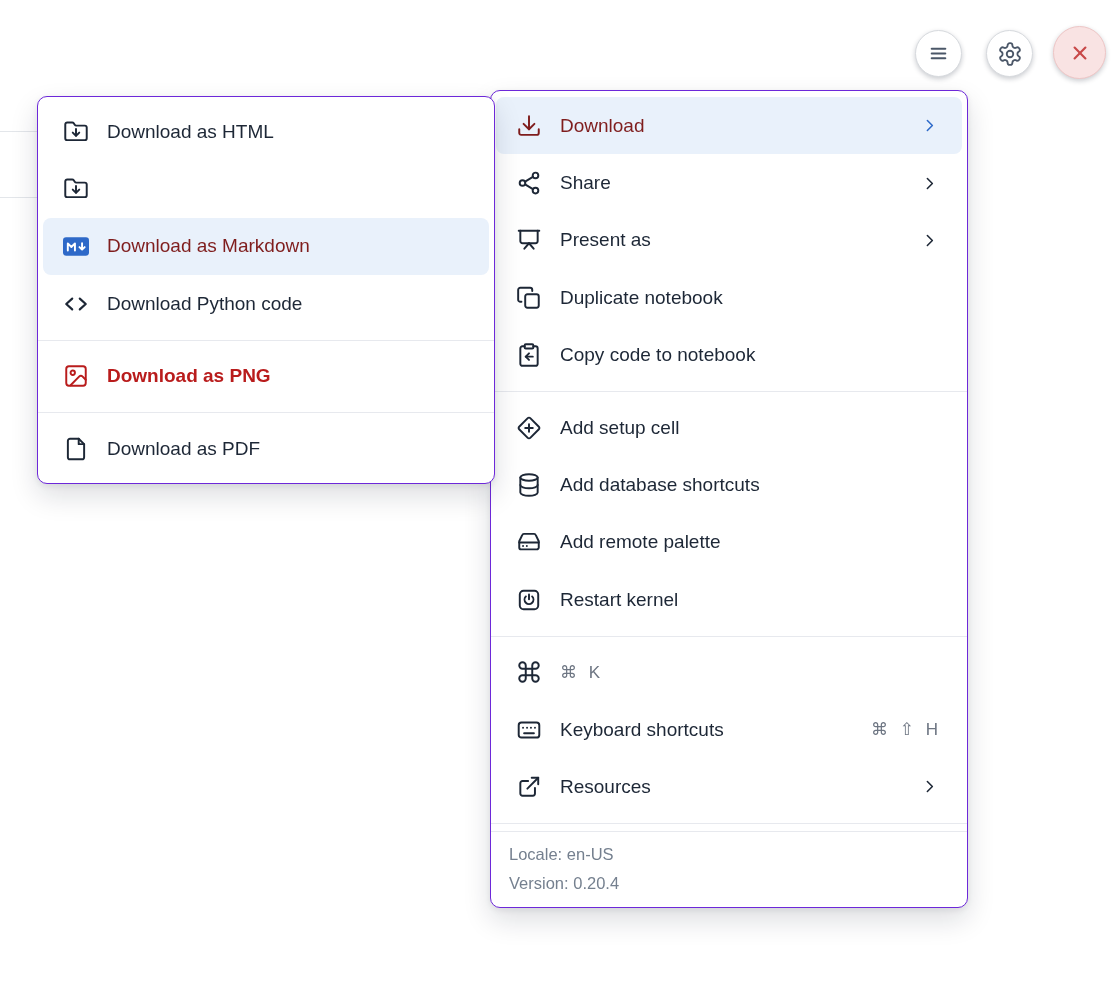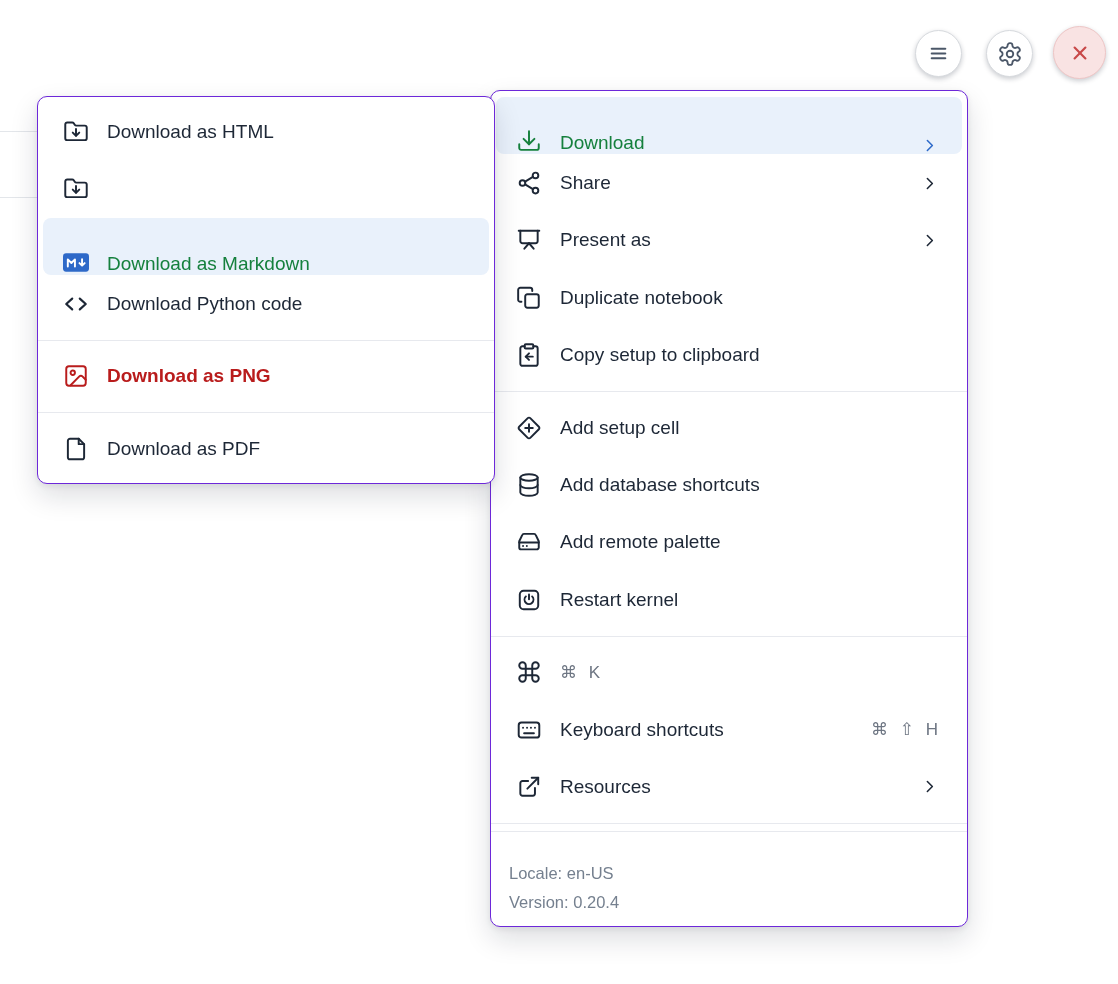--- a/index.html
+++ b/index.html
@@ -50,30 +50,30 @@
     border-radius:8px;
     color:#1d2736;
     cursor:pointer;
     white-space:nowrap;
   }
   .menu-item .mi-icon { width:26px; height:26px; display:flex; align-items:center; justify-content:center; flex:0 0 26px; }
   .menu-item .mi-label { flex:1; overflow:hidden; }
   .menu-item .mi-shortcut { color:#6e7683; font-size:17px; word-spacing:7px; }
   .menu-item .mi-chevron { display:flex; align-items:center; color:#1d2736; }
 
-  .menu-item.highlighted { background:#e9f1fb; color:#15803d;align-items:flex-end; }
+  .menu-item.highlighted { background:#e9f1fb; color:#7f1d1d; }
   .menu-item.highlighted .mi-chevron { color:#2e6ac9; }
   .menu-item.disabled { color:#b91c1c; cursor:default;font-weight:bold; }
 
   .menu-divider { height:1px; background:#e7e9ee; margin:7px -5px; }
 
   .menu-footer {
     border-top:1px solid #e7e9ee;
     margin:7px -5px -6px;
-    padding:27px 0 9px;
+    padding:8px 0 9px;
     color:#75808f;
     font-size:16.5px;
   }
   .menu-footer .footer-line { padding:5px 18px; }
 
   svg.ic { width:100%; height:100%; fill:none; stroke:currentColor; stroke-width:1.8; stroke-linecap:round; stroke-linejoin:round; }
   svg.chev { width:17px; height:17px; fill:none; stroke:currentColor; stroke-width:2.2; stroke-linecap:round; stroke-linejoin:round; }
 </style>
 </head>
 <body>
@@ -168,21 +168,21 @@
       </div>
       <div class="menu-item">
         <span class="mi-icon">
           <svg class="ic" viewBox="0 0 24 24">
             <rect x="8" y="2" width="8" height="4" rx="1"></rect>
             <path d="M16 4h2a2 2 0 0 1 2 2v14a2 2 0 0 1-2 2H6a2 2 0 0 1-2-2V6a2 2 0 0 1 2-2h2"></path>
             <path d="M15.5 13.5H9"></path>
             <path d="m12 10.5-3 3 3 3"></path>
           </svg>
         </span>
-        <span class="mi-label">Copy setup to clipboard</span>
+        <span class="mi-label">Copy code to notebook</span>
       </div>
       <div class="menu-divider"></div>
       <div class="menu-item">
         <span class="mi-icon">
           <svg class="ic" viewBox="0 0 24 24">
             <path d="M10.83 2.9 2.9 10.83a1.65 1.65 0 0 0 0 2.34l7.93 7.93a1.65 1.65 0 0 0 2.34 0l7.93-7.93a1.65 1.65 0 0 0 0-2.34L13.17 2.9a1.65 1.65 0 0 0-2.34 0Z"></path>
             <path d="M12 8.5v7"></path>
             <path d="M8.5 12h7"></path>
           </svg>
         </span>

